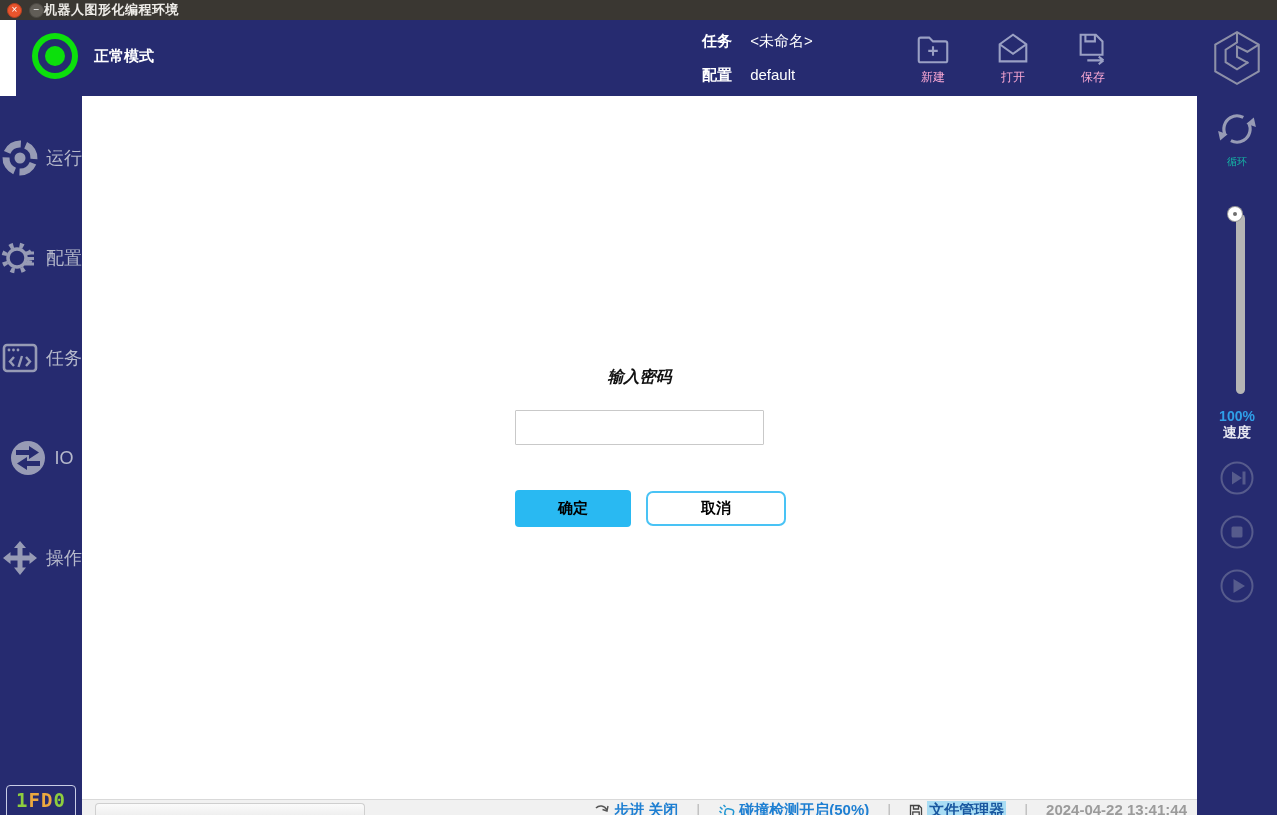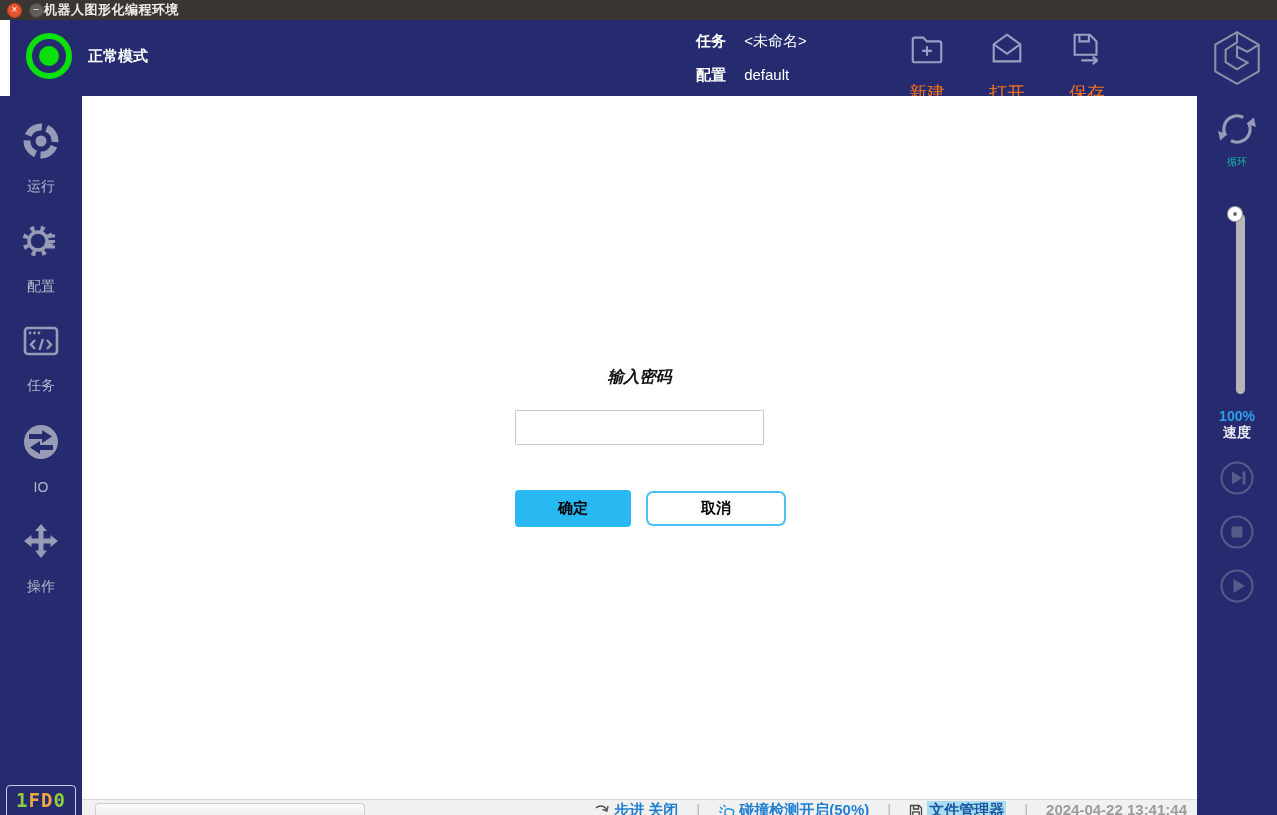--- a/index.html
+++ b/index.html
@@ -10,38 +10,38 @@
   }
   
   .titlebar{position:absolute;top:0;left:0;right:0;height:20px;background:#3a3732;
     display:flex;align-items:center;padding-left:7px;}
   .tb-btn{width:15px;height:15px;border-radius:50%;display:flex;align-items:center;
     justify-content:center;font-size:10px;line-height:1;color:#fff;cursor:default;}
   .tb-close{background:#e9542d;border:1px solid #b8401f;}
   .tb-min{background:#615d57;border:1px solid #4c4944;margin-left:7px;}
   .tb-title{color:#edebe7;font-weight:bold;font-size:13px;margin-left:0;letter-spacing:.5px;}
   
-  .header{position:absolute;top:20px;left:10px;right:0;height:76px;background:#262b70;}
+  .header{position:absolute;top:20px;left:16px;right:0;height:76px;background:#262b70;}
   .mode{position:absolute;left:16px;top:13px;display:flex;align-items:center;gap:16px;}
   .ring{width:46px;height:46px;border-radius:50%;border:6px solid #0ce00c;
     display:flex;align-items:center;justify-content:center;}
   .ring-dot{width:20px;height:20px;border-radius:50%;background:#0ce00c;}
   .mode-label{color:#fff;font-weight:bold;font-size:15px;}
   .task-config{position:absolute;left:686px;top:8px;font-size:15px;color:#fff;}
   .tc-row{height:26px;line-height:26px;margin-bottom:8px;white-space:nowrap;}
   .tc-key{font-weight:bold;margin-right:14px;}
   .hdr-actions{position:absolute;left:889px;top:10px;display:flex;gap:24px;}
-  .hdr-action{width:56px;display:flex;flex-direction:column;align-items:center;gap:13px;
-    color:#f97316;font-size:18px;cursor:pointer;}
+  .hdr-action{width:56px;display:flex;flex-direction:column;align-items:center;gap:1px;
+    color:#f9a8d4;font-size:12px;cursor:pointer;}
   .logo{position:absolute;right:12px;top:8px;}
   
   .left-sidebar{position:absolute;top:96px;left:0;width:82px;bottom:0;background:#262b70;
     padding-top:12px;}
-  .side-item{height:100px;display:flex;flex-direction:column;align-items:center;
-    justify-content:center;gap:17px;color:#b6b9cb;font-size:14px;cursor:pointer;}
+  .side-item{height:100px;display:flex;flex-direction:row;align-items:center;
+    justify-content:center;gap:6px;color:#b6b9cb;font-size:18px;cursor:pointer;}
   .badge{position:absolute;left:6px;bottom:-6px;width:70px;height:36px;background:#262b70;
     border:1px solid #c9cde6;border-radius:4px;display:flex;align-items:flex-start;
     justify-content:center;padding-top:3px;font-family:"DejaVu Sans Mono",monospace;
     font-size:19px;font-weight:bold;letter-spacing:1px;}
   .badge .g{color:#8ece3e;} .badge .o{color:#eca93f;}
   
   .main{position:absolute;left:82px;top:96px;right:80px;bottom:0;background:#fff;}
   .pw-title{position:absolute;top:271px;left:0;width:100%;text-align:center;
     font-size:16px;font-weight:bold;color:#111;font-style:italic;}
   .pw-input{position:absolute;left:433px;top:314px;width:249px;height:35px;

